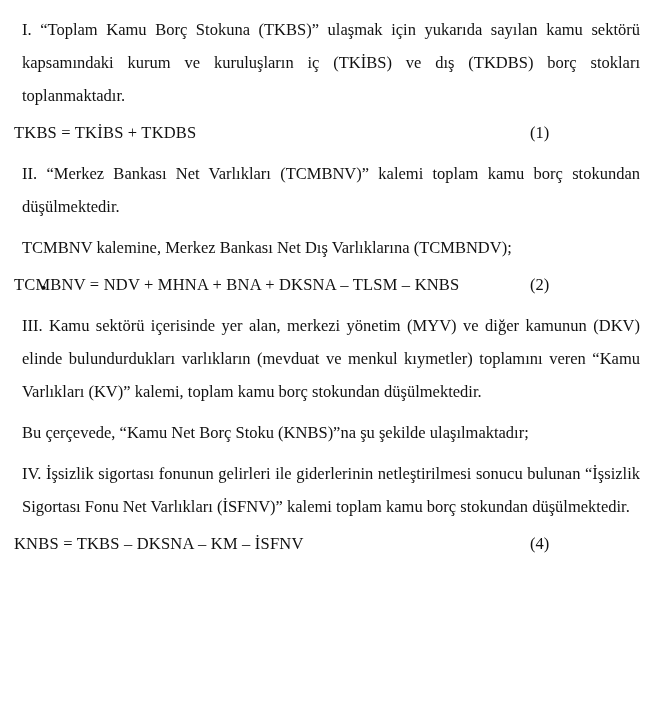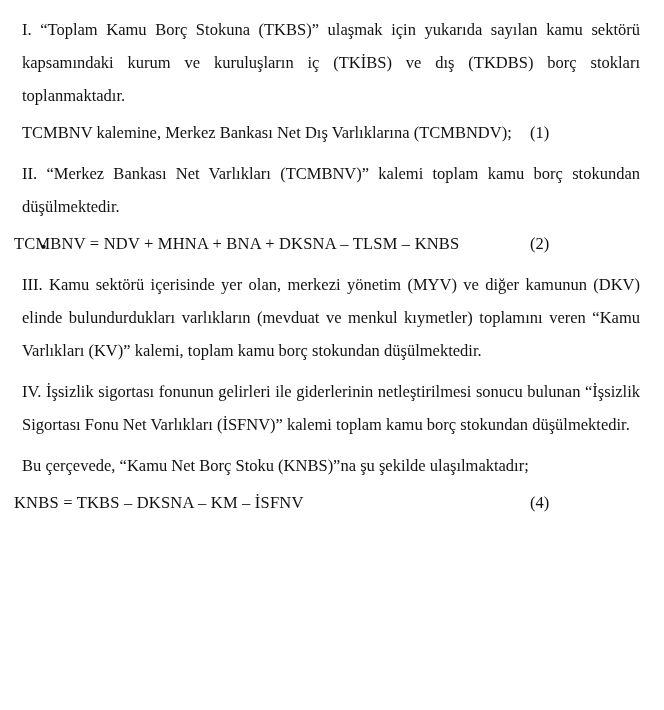--- a/index.html
+++ b/index.html
@@ -51,46 +51,47 @@
   }
 </style>
 </head>
 <body>
 
 <div>
 
   <p class="para">I. “Toplam Kamu Borç Stokuna (TKBS)” ulaşmak için yukarıda sayılan kamu sektörü kapsamındaki kurum ve kuruluşların iç (TKİBS) ve dış  (TKDBS) borç stokları toplanmaktadır.</p>
 
   <div class="formula">
+    <span class="expr">TKBS = TKİBS + TKDBS</span>
     <span class="fnum">(1)</span>
   </div>
 
+  <p class="para">II. “Merkez Bankası Net Varlıkları (TCMBNV)” kalemi toplam kamu borç stokundan düşülmektedir.</p>
+
   <p class="para">TCMBNV kalemine, Merkez Bankası Net Dış Varlıklarına (TCMBNDV);</p>
-
-  <p class="para">II. “Merkez Bankası Net Varlıkları (TCMBNV)” kalemi toplam kamu borç stokundan düşülmektedir.</p>
 
   <div class="bullet-list">
     <div class="bullet-item">
       <span class="marker">•</span>
     </div>
     <div class="bullet-item">
       <span class="marker">•</span>
     </div>
   </div>
 
   <div class="formula">
     <span class="expr">TCMBNV = NDV + MHNA + BNA + DKSNA – TLSM – KNBS</span>
     <span class="fnum">(2)</span>
   </div>
 
-  <p class="para">III. Kamu sektörü içerisinde yer olan, merkezi yönetim (MYV) ve diğer kamunun (DKV) elinde bulundurdukları varlıkların (mevduat ve menkul kıymetler) toplamını veren “Kamu Varlıkları (KV)” kalemi,  toplam kamu borç stokundan düşülmektedir.</p>
+  <p class="para">III. Kamu sektörü içerisinde yer alan, merkezi yönetim (MYV) ve diğer kamunun (DKV) elinde bulundurdukları varlıkların (mevduat ve menkul kıymetler) toplamını veren “Kamu Varlıkları (KV)” kalemi,  toplam kamu borç stokundan düşülmektedir.</p>
 
 
+  <p class="para">Bu çerçevede, “Kamu Net Borç Stoku (KNBS)”na şu şekilde ulaşılmaktadır;</p>
+
   <p class="para">IV. İşsizlik sigortası fonunun gelirleri ile giderlerinin netleştirilmesi sonucu bulunan “İşsizlik Sigortası Fonu Net Varlıkları (İSFNV)” kalemi toplam kamu borç stokundan düşülmektedir.</p>
-
-  <p class="para">Bu çerçevede, “Kamu Net Borç Stoku (KNBS)”na şu şekilde ulaşılmaktadır;</p>
 
   <div class="formula">
     <span class="expr">KNBS = TKBS – DKSNA – KM – İSFNV</span>
     <span class="fnum">(4)</span>
   </div>
 
 </div>
 
 </body></html>

